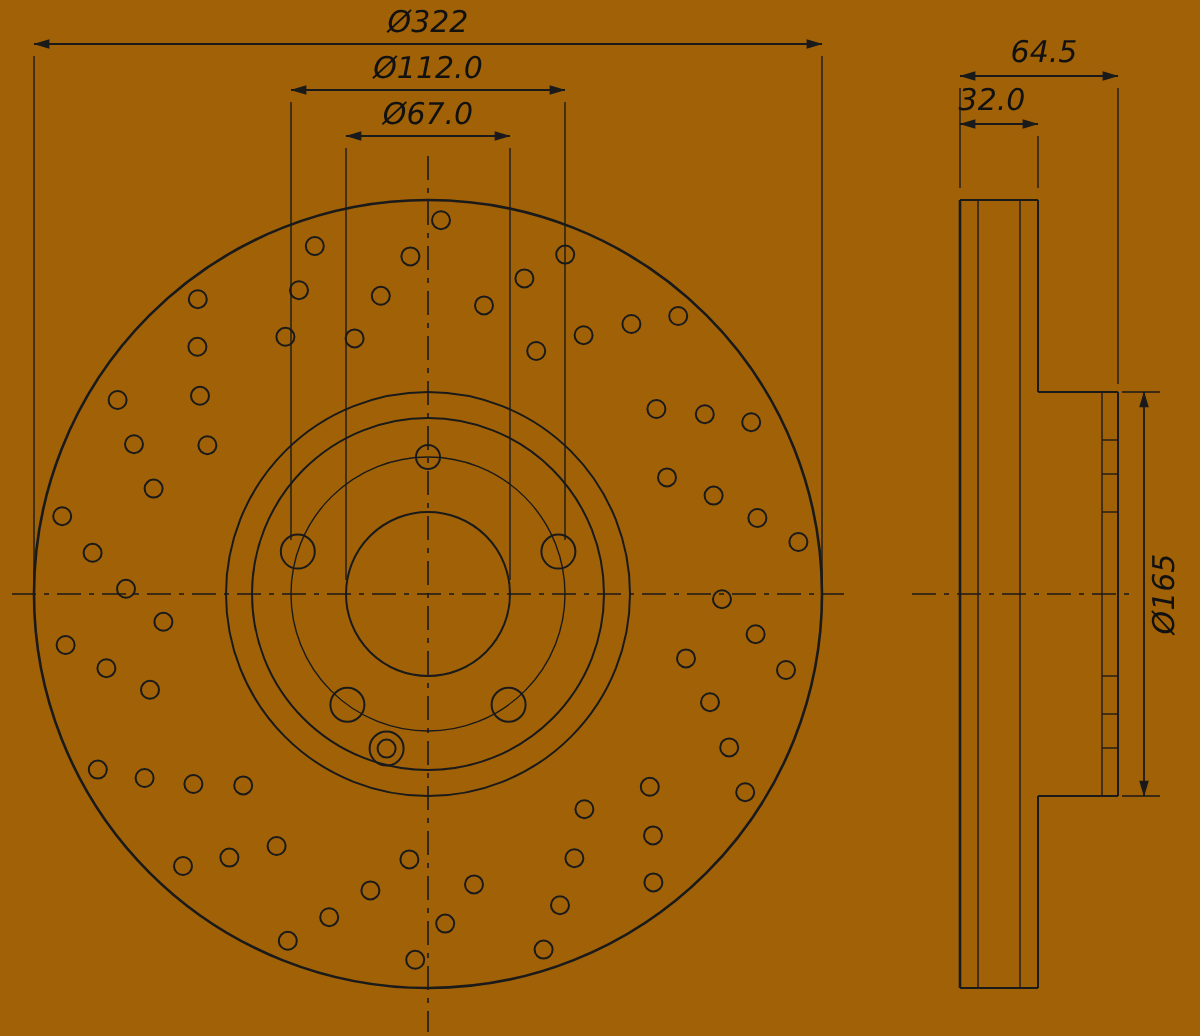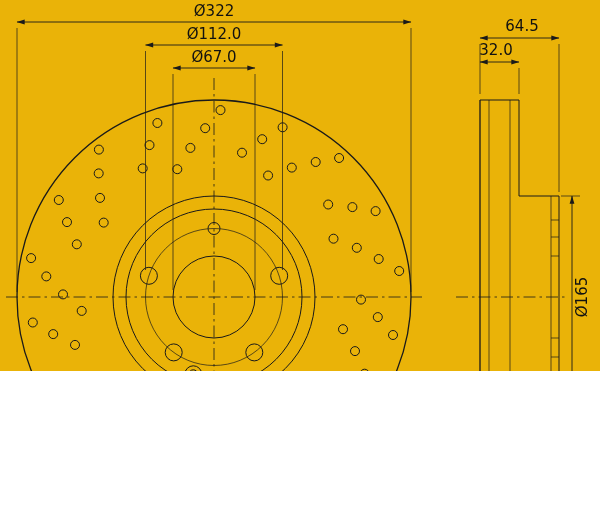--- a/index.html
+++ b/index.html
@@ -1,17 +1,17 @@
 <!DOCTYPE html>
 <html><head>
 <meta charset="utf-8">
 <style>
   html,body{margin:0;padding:0;background:#ffffff;}
-  .canvas{width:600px;height:371px;background:#eab308;position:relative;overflow:hidden;
-          font-family:"DejaVu Sans", sans-serif;}
+  .canvas{width:600px;height:518px;background:#a16207;position:relative;overflow:hidden;
+          font-family:"DejaVu Sans", sans-serif;font-style:italic;}
   svg{display:block;}
   .obj{stroke:#1a1a1a;stroke-width:1;fill:none;}
   .obj-bold{stroke:#1a1a1a;stroke-width:1.3;fill:none;}
   .thin{stroke:#1a1a1a;stroke-width:0.7;fill:none;}
   .dim{stroke:#1a1a1a;stroke-width:0.9;fill:none;}
   .ext{stroke:#1a1a1a;stroke-width:0.7;fill:none;}
   .cl{stroke:#1a1a1a;stroke-width:0.8;fill:none;stroke-dasharray:12 4 2.5 4;}
   .dimtext{font-size:15px;fill:#111111;}
   #arr path{fill:#1a1a1a;stroke:none;}
   .holes circle{stroke:#1a1a1a;stroke-width:1;fill:none;}

